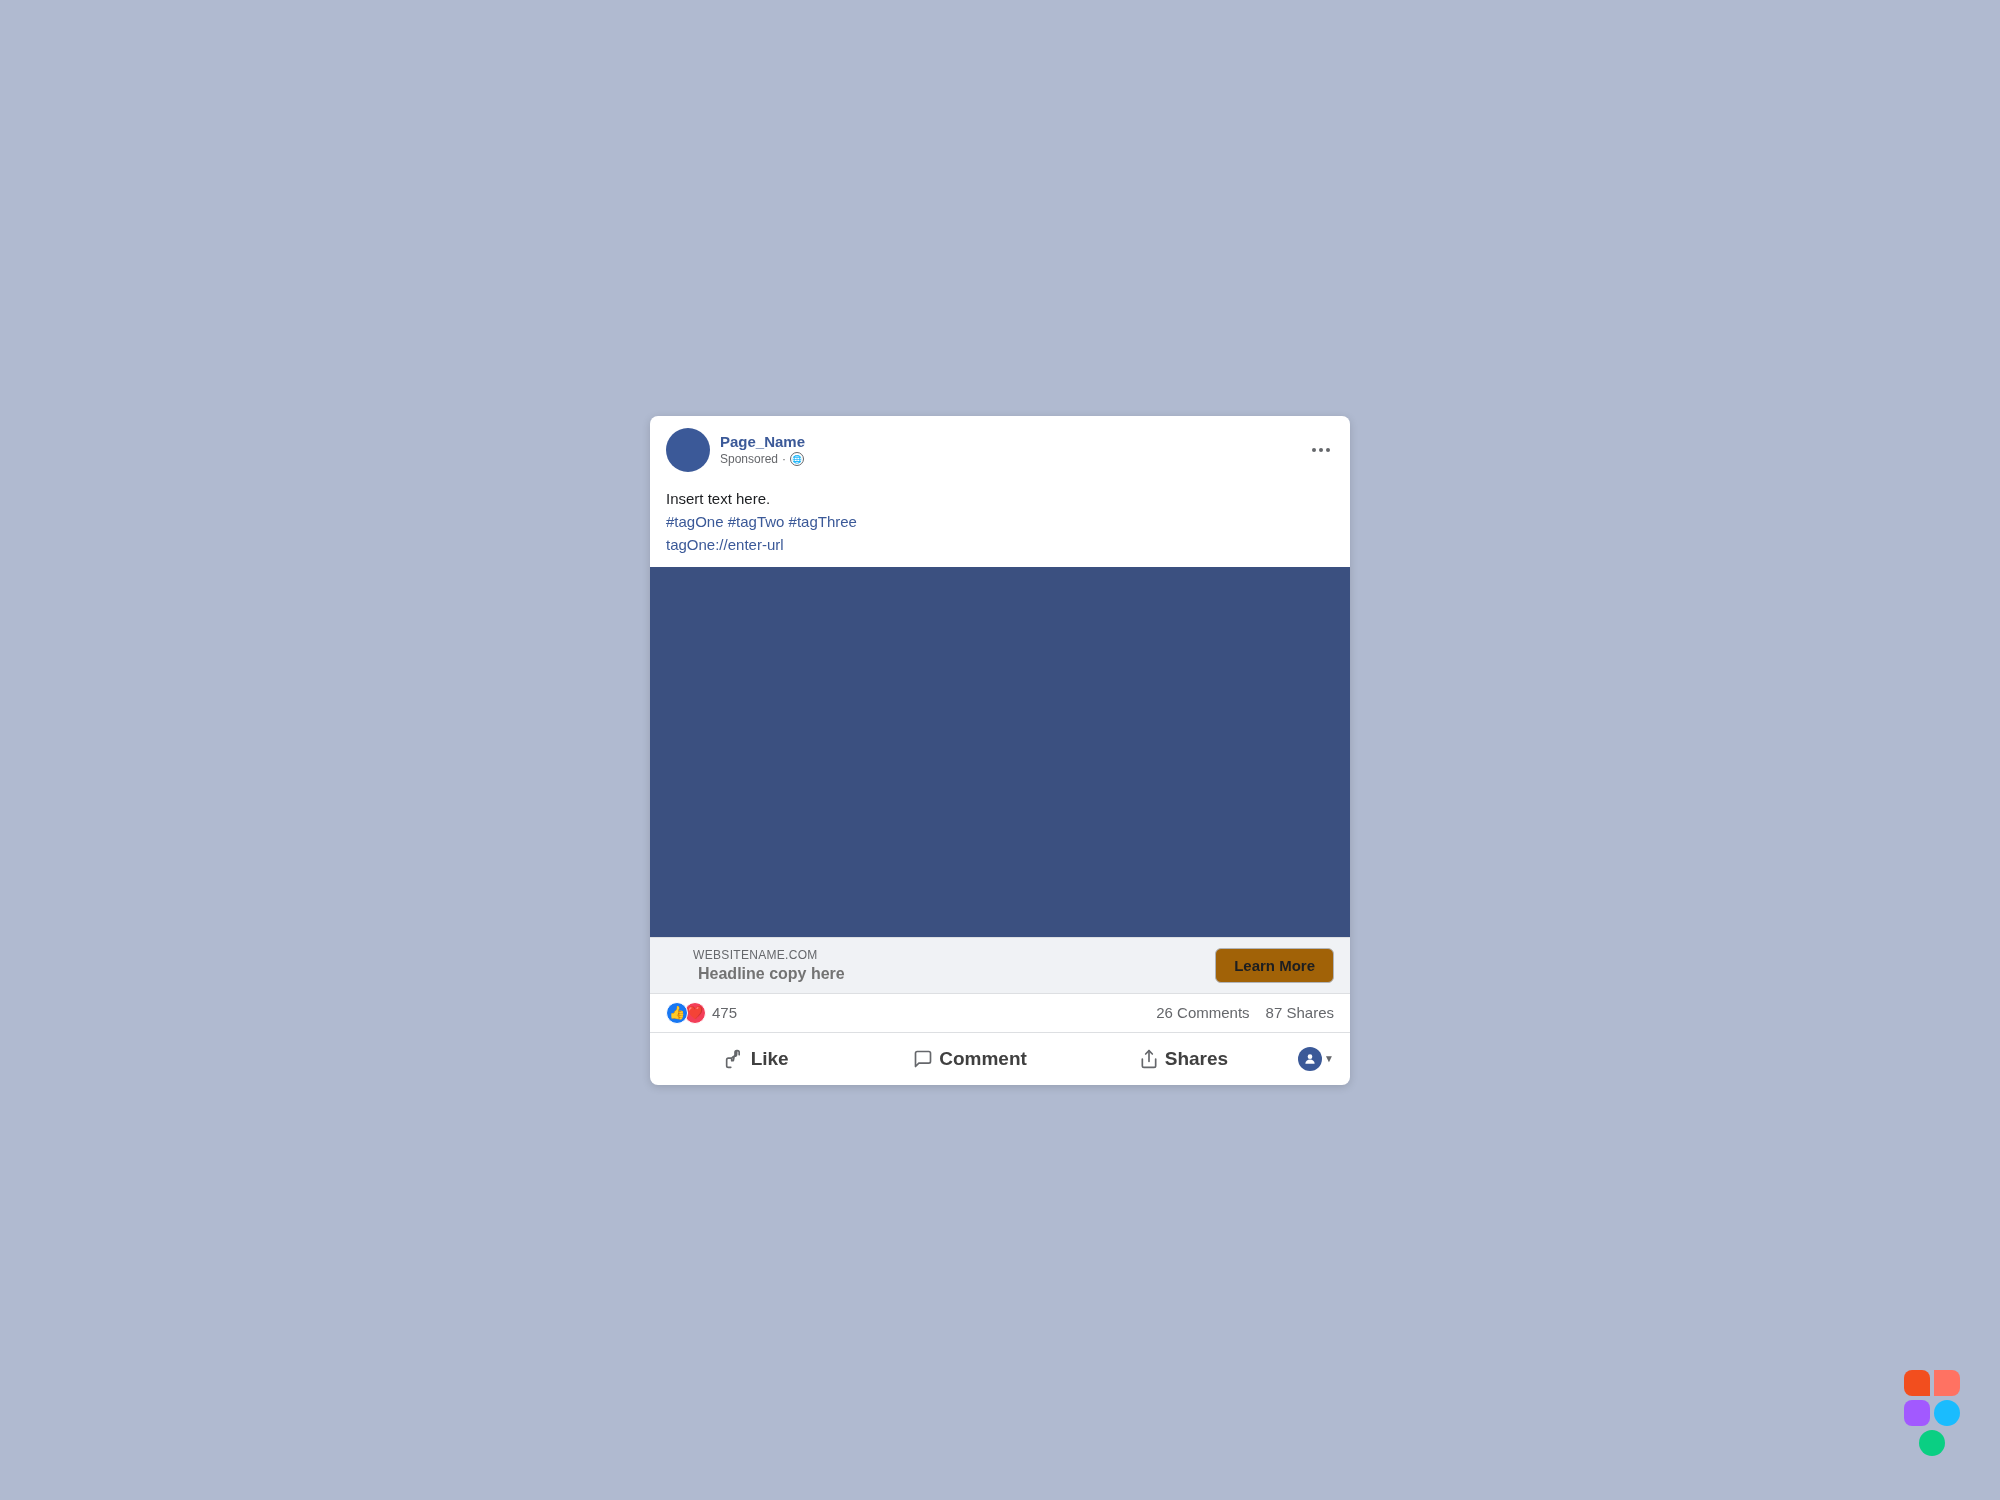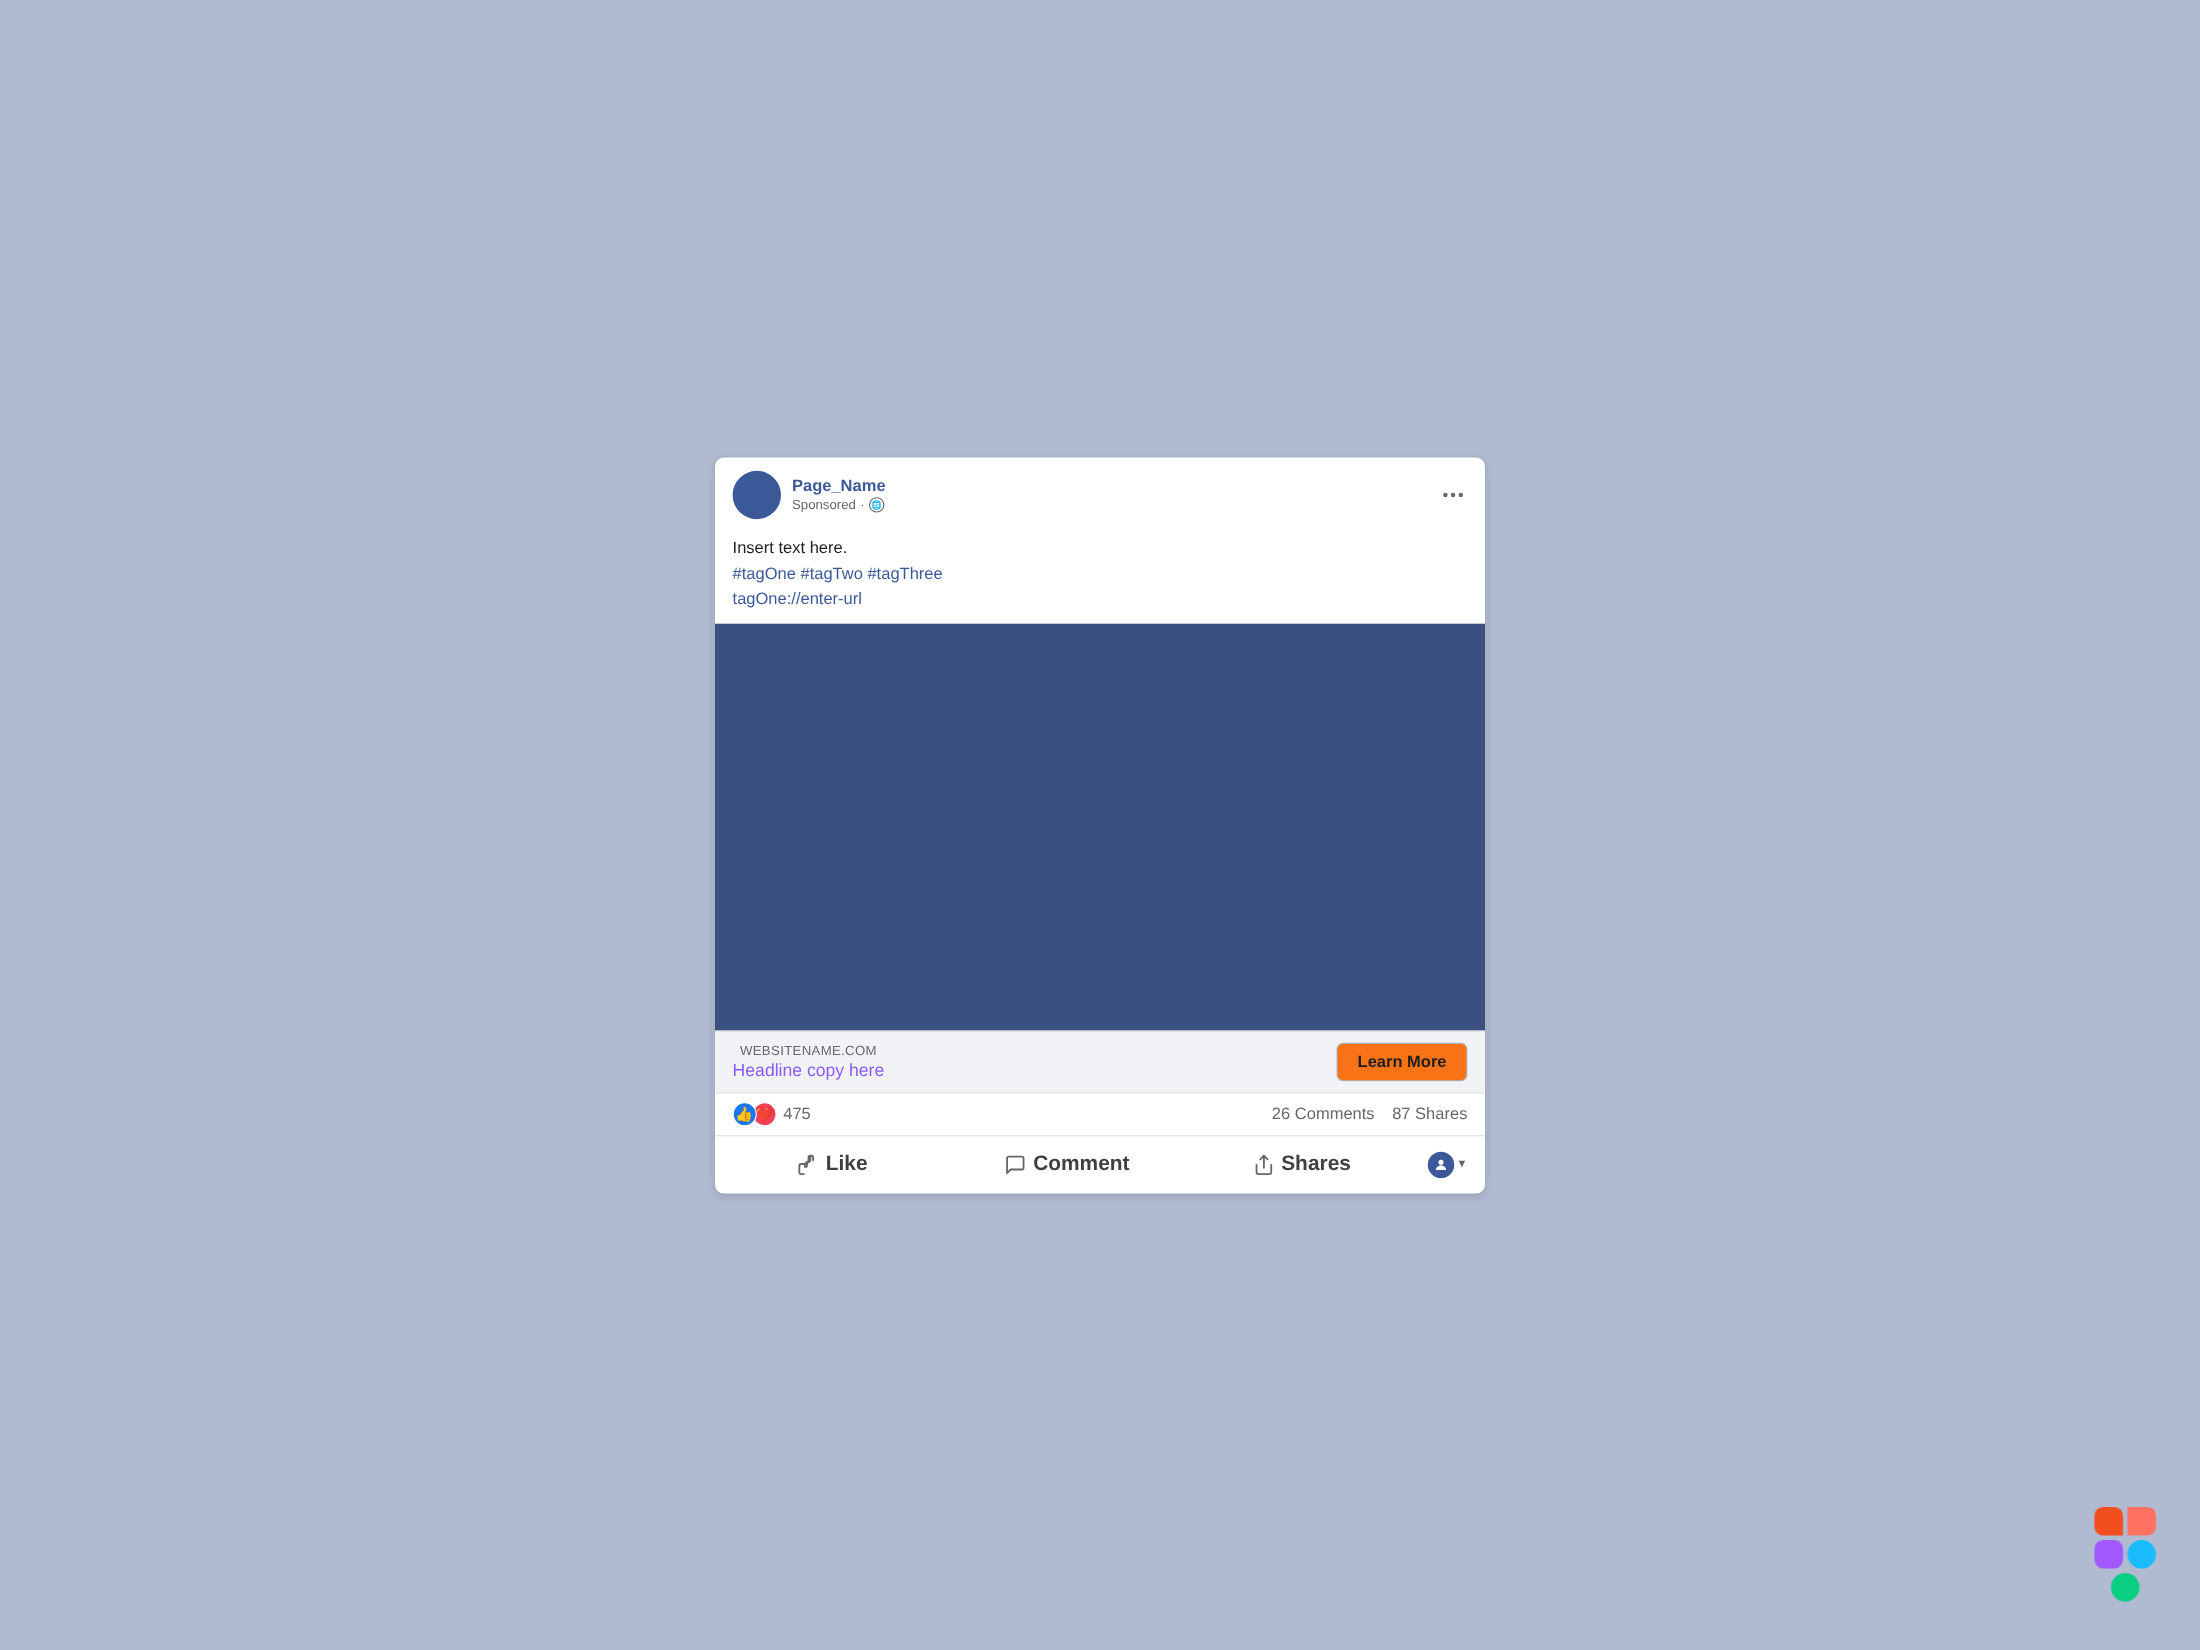--- a/index.html
+++ b/index.html
@@ -124,27 +124,28 @@
 
     .link-domain {
       font-size: 12px;
       color: #65676b;
       text-transform: uppercase;
       letter-spacing: 0.3px;
     }
 
     .link-headline {
       font-size: 16px;
-      font-weight: 400;
-      color: #8b5cf6;
+      font-weight: 700;
+      color: #737373;
+      margin-left: 32px;
     }
 
     .learn-more-btn {
       border: 1.5px solid #b0b3b8;
-      background: #f97316;
+      background: #a16207;
       color: #1c1e21;
       font-size: 15px;
       font-weight: 600;
       padding: 8px 18px;
       border-radius: 6px;
       cursor: pointer;
       white-space: nowrap;
       flex-shrink: 0;
     }
 

